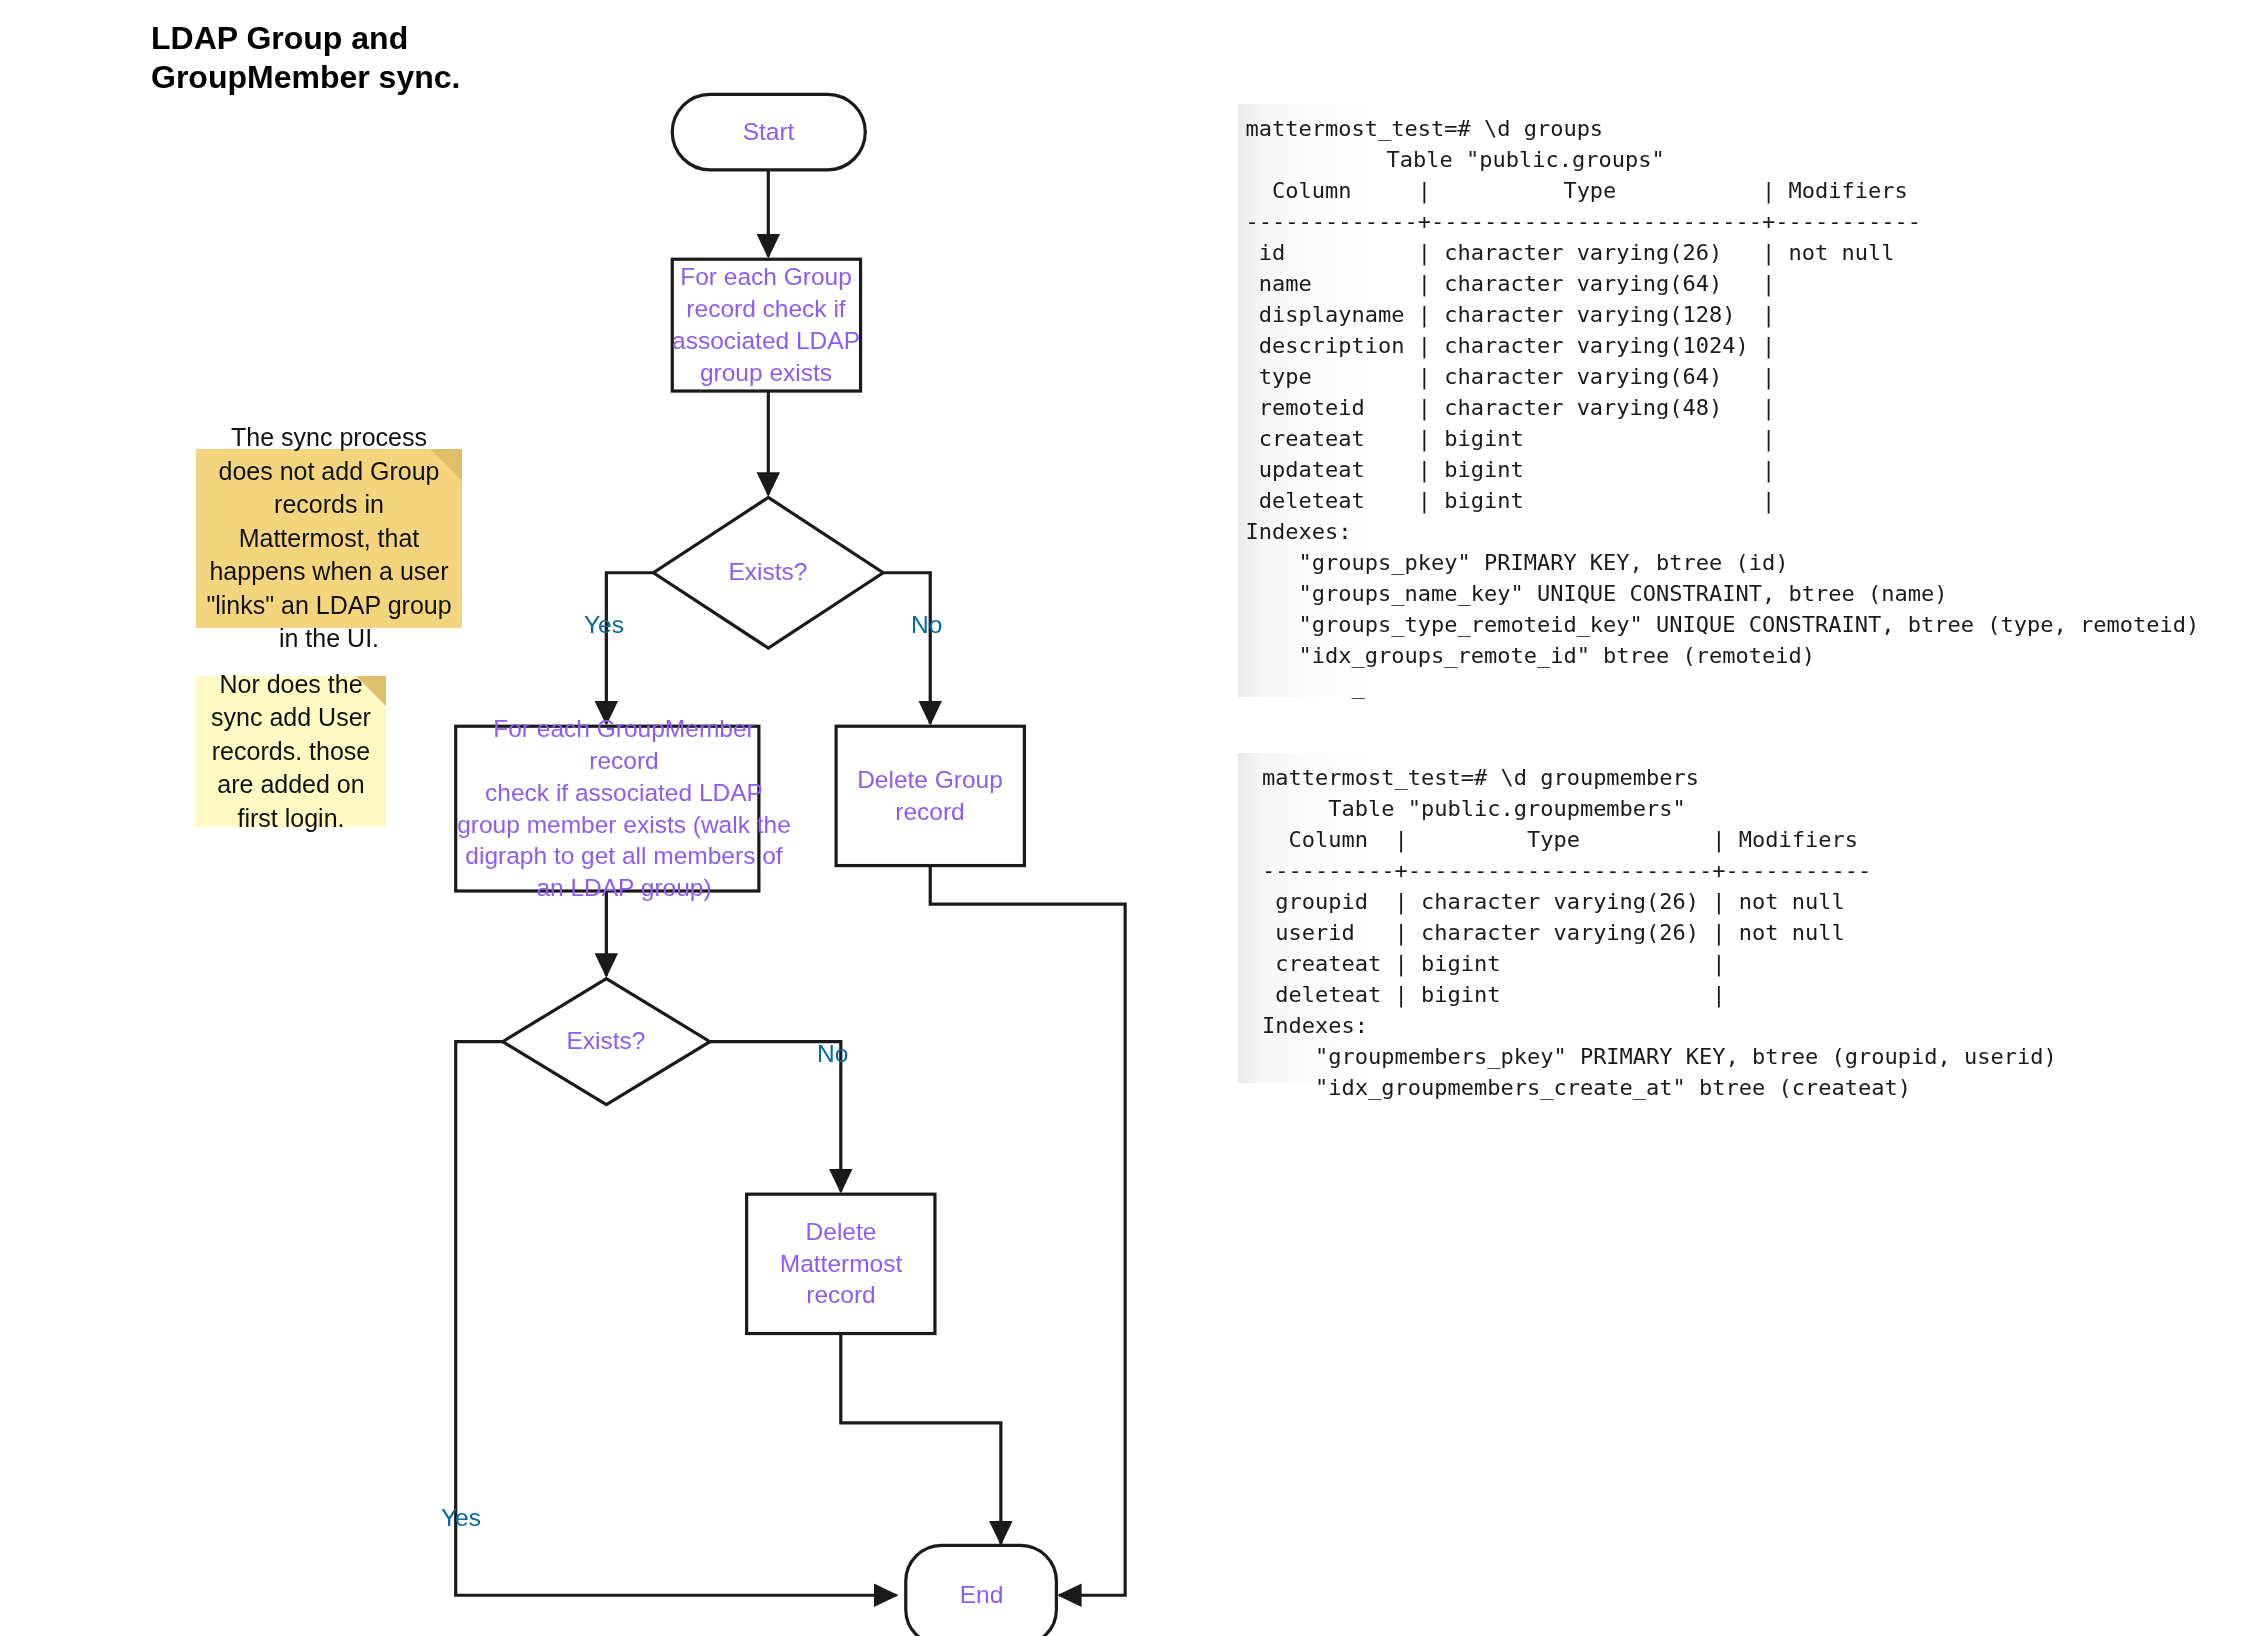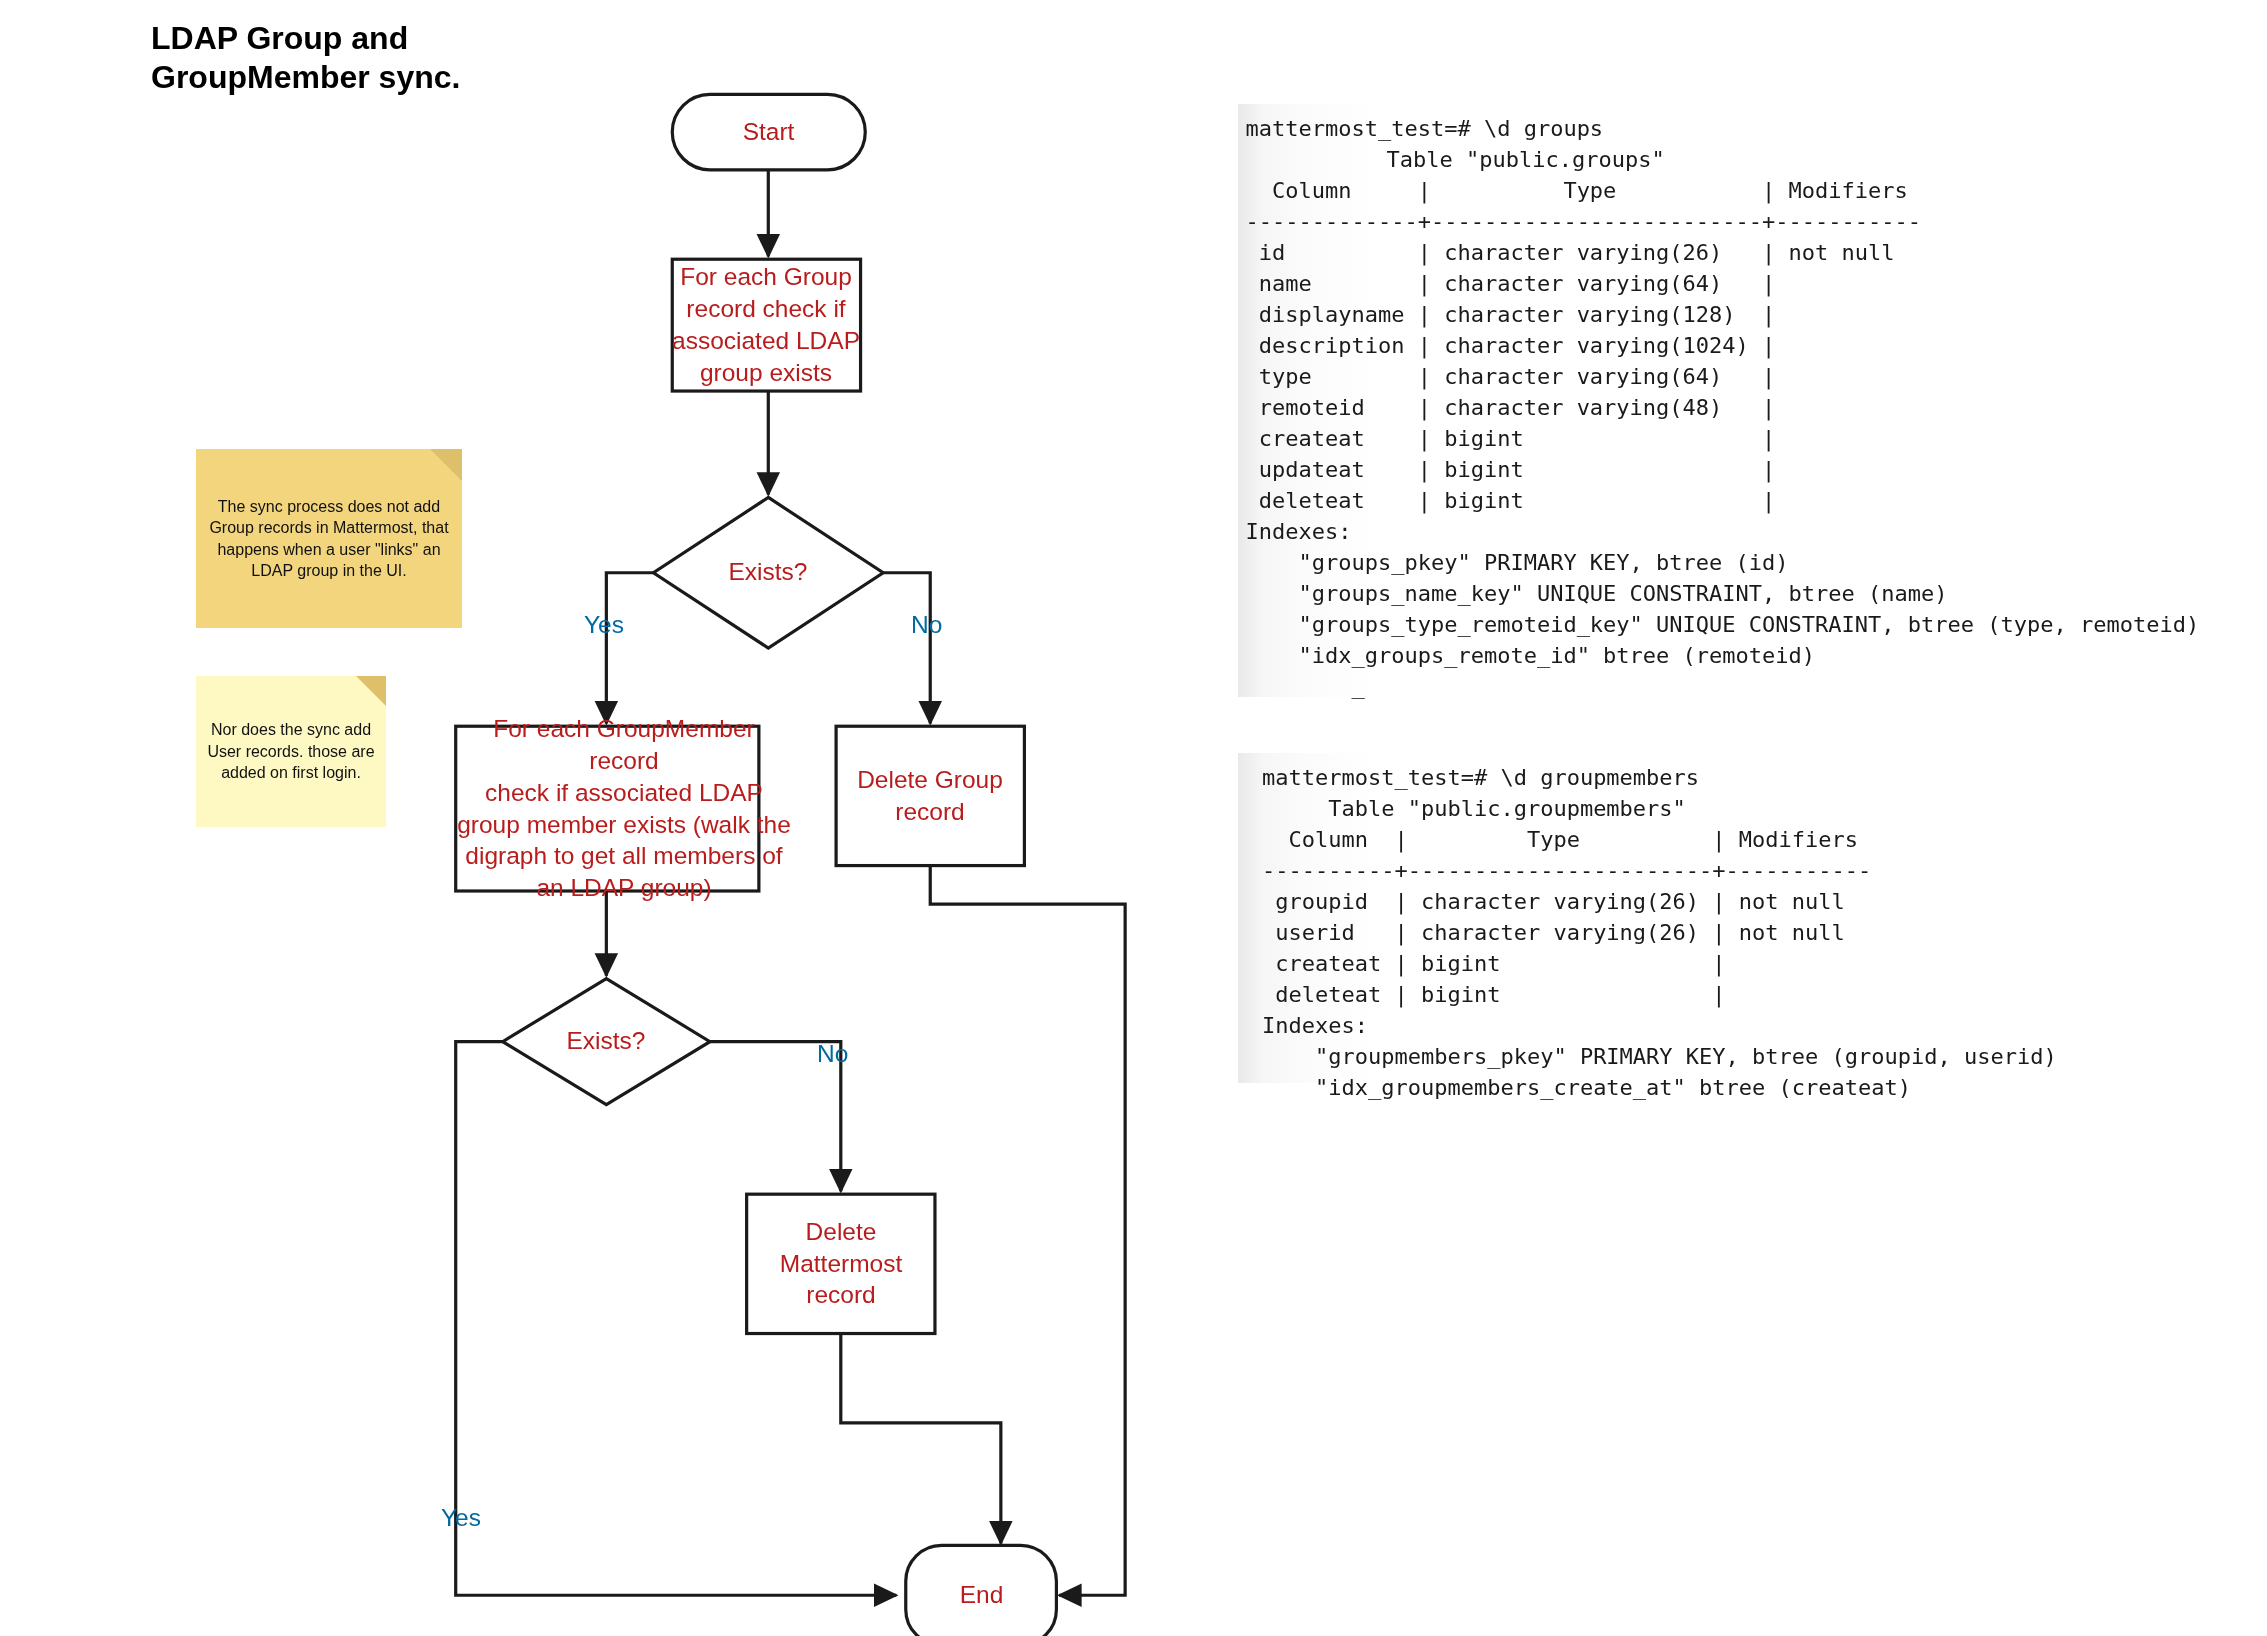--- a/index.html
+++ b/index.html
@@ -15,31 +15,31 @@
     left:151px;top:19px;width:490px;
     font-size:32px;font-weight:bold;color:#000;line-height:1.22;
   }
 
   
   #flow-svg{left:0;top:0;width:1224px;height:1637px;}
 
   
   .node-text{
     position:absolute;display:flex;align-items:center;justify-content:center;
-    text-align:center;color:#b91c1c;font-size:24.5px;line-height:1.30;
+    text-align:center;color:#8b5cf6;font-size:24.5px;line-height:1.30;
     font-family:"Liberation Sans", sans-serif;pointer-events:none;
   }
   .edge-label{
     position:absolute;color:#0369a1;font-size:24.5px;
     font-family:"Liberation Sans", sans-serif;white-space:nowrap;margin-top:16px;
   }
 
   
   .sticky{
-    position:absolute;color:#111;font-size:16px;line-height:1.34;
+    position:absolute;color:#111;font-size:25px;line-height:1.34;
     text-align:center;box-sizing:border-box;
     font-family:"Liberation Sans", sans-serif;
     display:flex;align-items:center;justify-content:center;
   }
   .sticky .sticky-body{padding:5.6px 9.4px;}
   .sticky-fold{
     position:absolute;top:0;right:0;width:0;height:0;
   }
 
   

